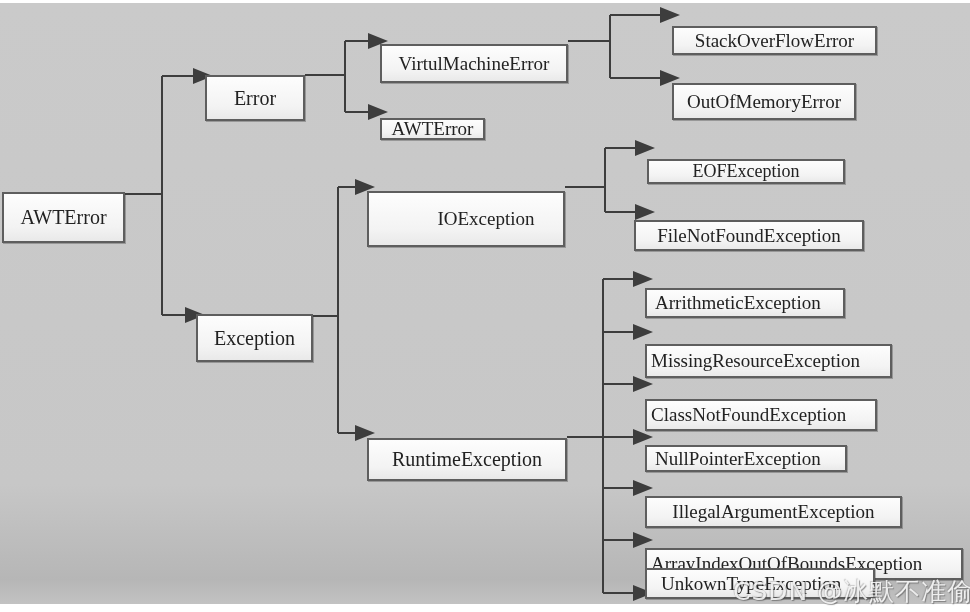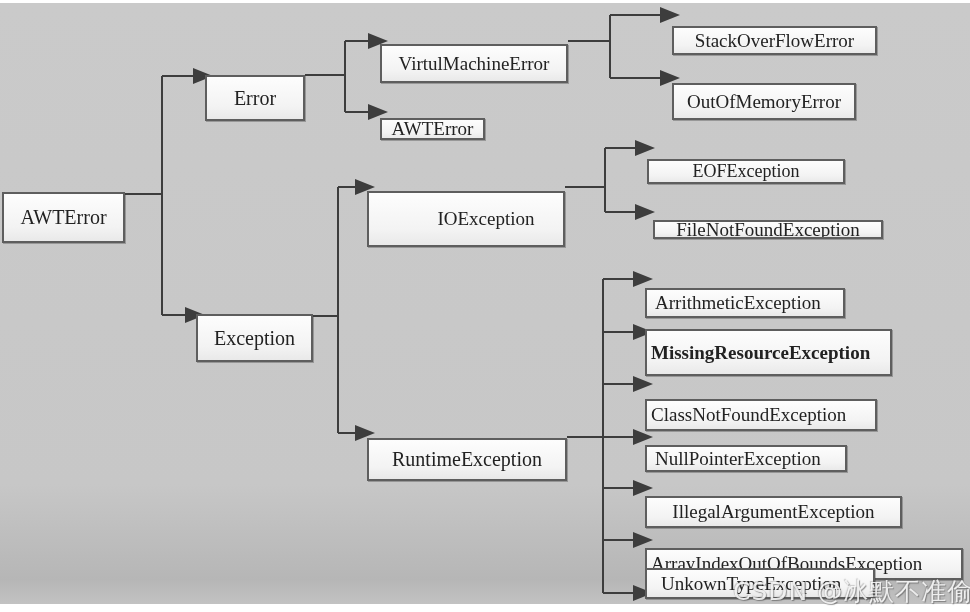--- a/index.html
+++ b/index.html
@@ -28,24 +28,24 @@
 
   #n-throwable            { left: 2px;   top: 169px; width: 123px; height: 51px; font-size: 20px; }
   #n-error                { left: 205px; top: 52px;  width: 100px; height: 46px; font-size: 20px; }
   #n-exception            { left: 196px; top: 291px; width: 117px; height: 48px; font-size: 20px; }
   #n-virtul-machine-error { left: 380px; top: 21px;  width: 188px; height: 39px; }
   #n-awt-error            { left: 380px; top: 95px;  width: 105px; height: 22px; text-align: center; }
   #n-stack-overflow-error { left: 672px; top: 3px;   width: 205px; height: 29px; }
   #n-out-of-memory-error  { left: 672px; top: 60px;  width: 184px; height: 37px; }
   #n-io-exception         { left: 367px; top: 168px; width: 198px; height: 56px; padding-left: 40px; }
   #n-eof-exception        { left: 647px; top: 136px; width: 198px; height: 25px; font-size: 18px; }
-  #n-file-not-found-exception { left: 653px; top: 197px; width: 230px; height: 19px; }
+  #n-file-not-found-exception { left: 634px; top: 197px; width: 230px; height: 31px; }
   #n-runtime-exception    { left: 367px; top: 415px; width: 200px; height: 43px; font-size: 20px; }
   #n-arrithmetic-exception        { left: 645px; top: 265px; width: 200px; height: 30px; padding-left: 8px; }
-  #n-missing-resource-exception   { left: 645px; top: 306px; width: 247px; height: 47px; padding-left: 4px; font-weight: bold; }
+  #n-missing-resource-exception   { left: 645px; top: 321px; width: 247px; height: 34px; padding-left: 4px; }
   #n-class-not-found-exception    { left: 645px; top: 376px; width: 232px; height: 32px; padding-left: 4px; }
   #n-null-pointer-exception       { left: 645px; top: 422px; width: 202px; height: 27px; padding-left: 8px; }
   #n-illegal-argument-exception   { left: 645px; top: 473px; width: 257px; height: 32px; }
   #n-array-index-out-of-bounds-exception { left: 645px; top: 525px; width: 318px; height: 32px; padding-left: 4px; }
   #n-unkown-type-exception        { left: 645px; top: 545px; width: 230px; height: 31px; padding-left: 14px; }
 
   .watermark {
     position: absolute; left: 733px; top: 576px; width: 237px; height: 32px;
     font-family: "DejaVu Sans", sans-serif;
     font-size: 25px; line-height: 32px; letter-spacing: 1px;

